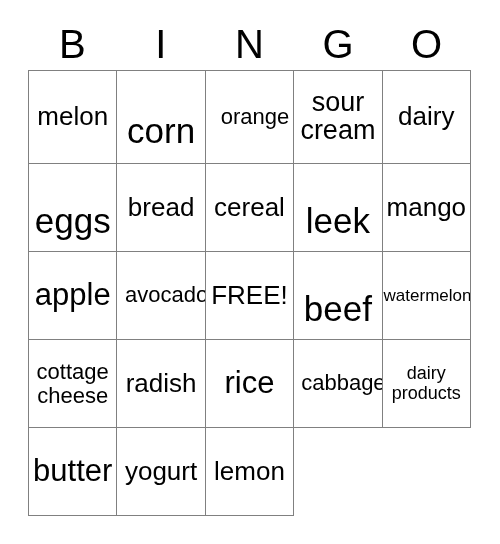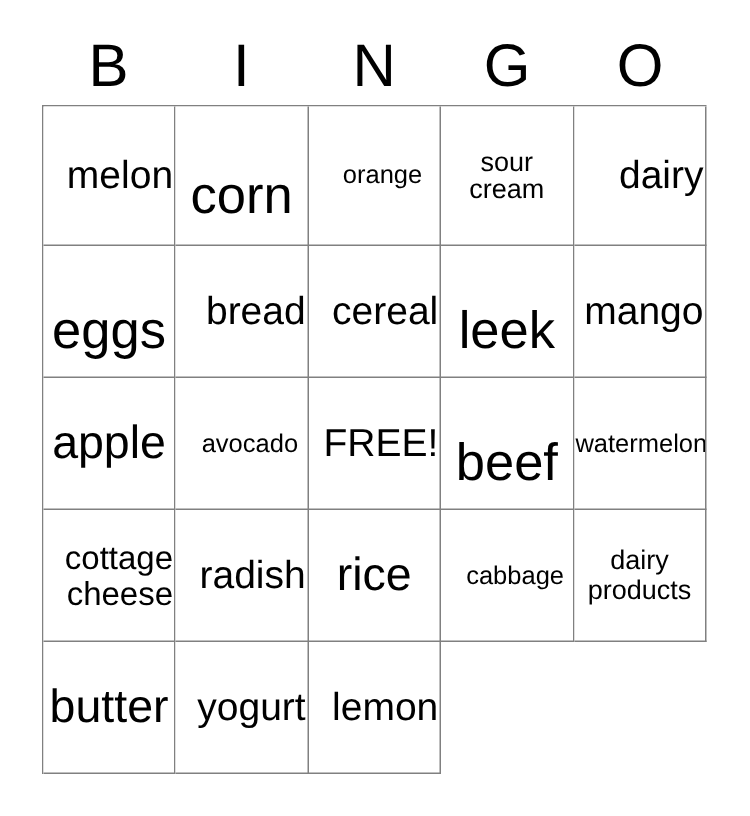--- a/index.html
+++ b/index.html
@@ -74,25 +74,25 @@
     display: block;
     width: 100%;
     line-height: 1.04;
     white-space: pre-line;
     color: #000000;
   }
 
   
   .s-xl   { font-size: 35px; margin-top: 28px; }
   .s-lg   { font-size: 31px; }
-  .s-md   { font-size: 26px; text-align: right; }
-  .s-sm   { font-size: 17px; margin-left: 11px; }
+  .s-md   { font-size: 26px; }
+  .s-sm   { font-size: 22px; margin-left: 11px; }
   .s-xs   { font-size: 17px; }
-  .s-two-lg { font-size: 18px; line-height: 1.02; }
-  .s-two-md { font-size: 22px; line-height: 1.06; text-align: right; }
+  .s-two-lg { font-size: 27px; line-height: 1.02; }
+  .s-two-md { font-size: 22px; line-height: 1.06; }
   .s-two-sm { font-size: 18px; line-height: 1.08; }
 </style>
 </head>
 <body>
 
 <div id="card">
 
   <div id="header-row">
     <div class="header-letter">B</div>
     <div class="header-letter">I</div>

